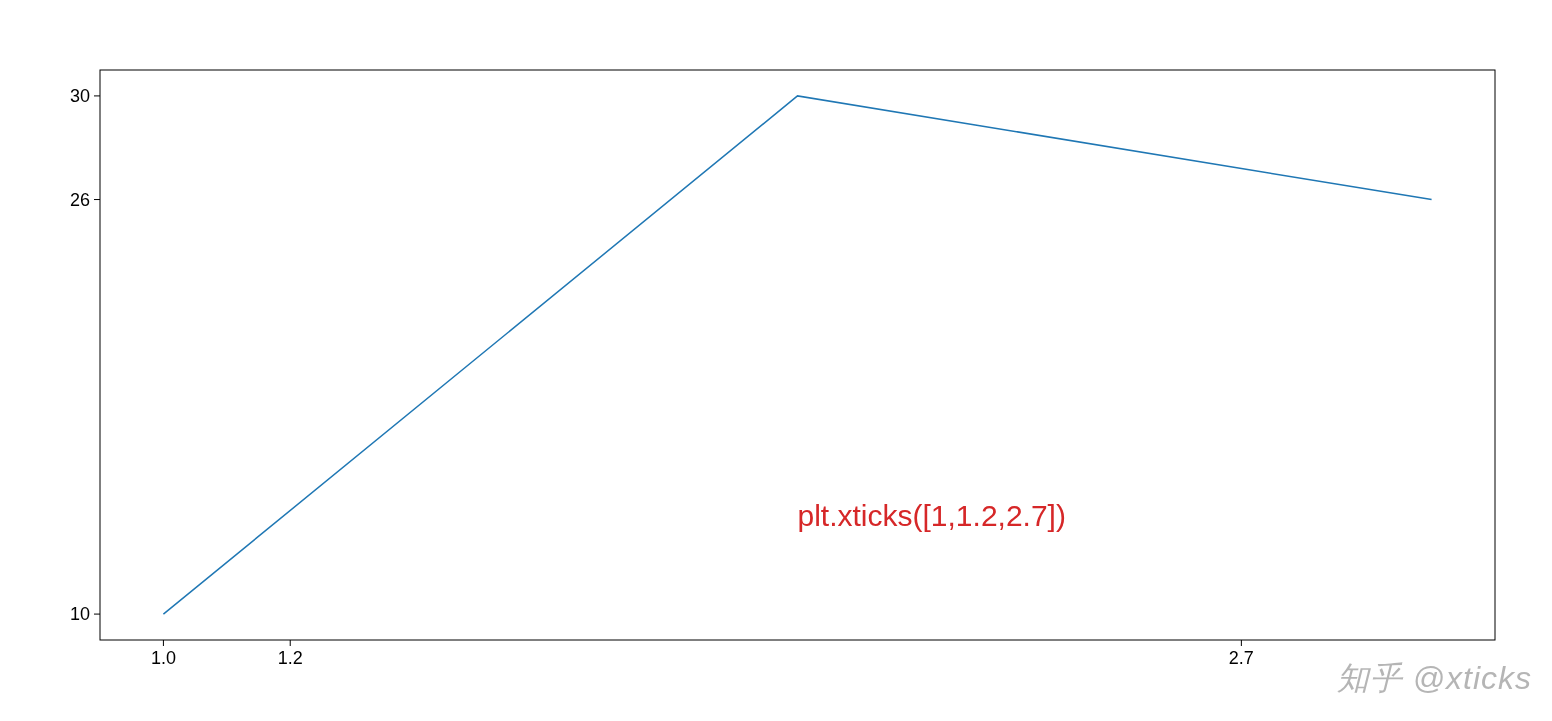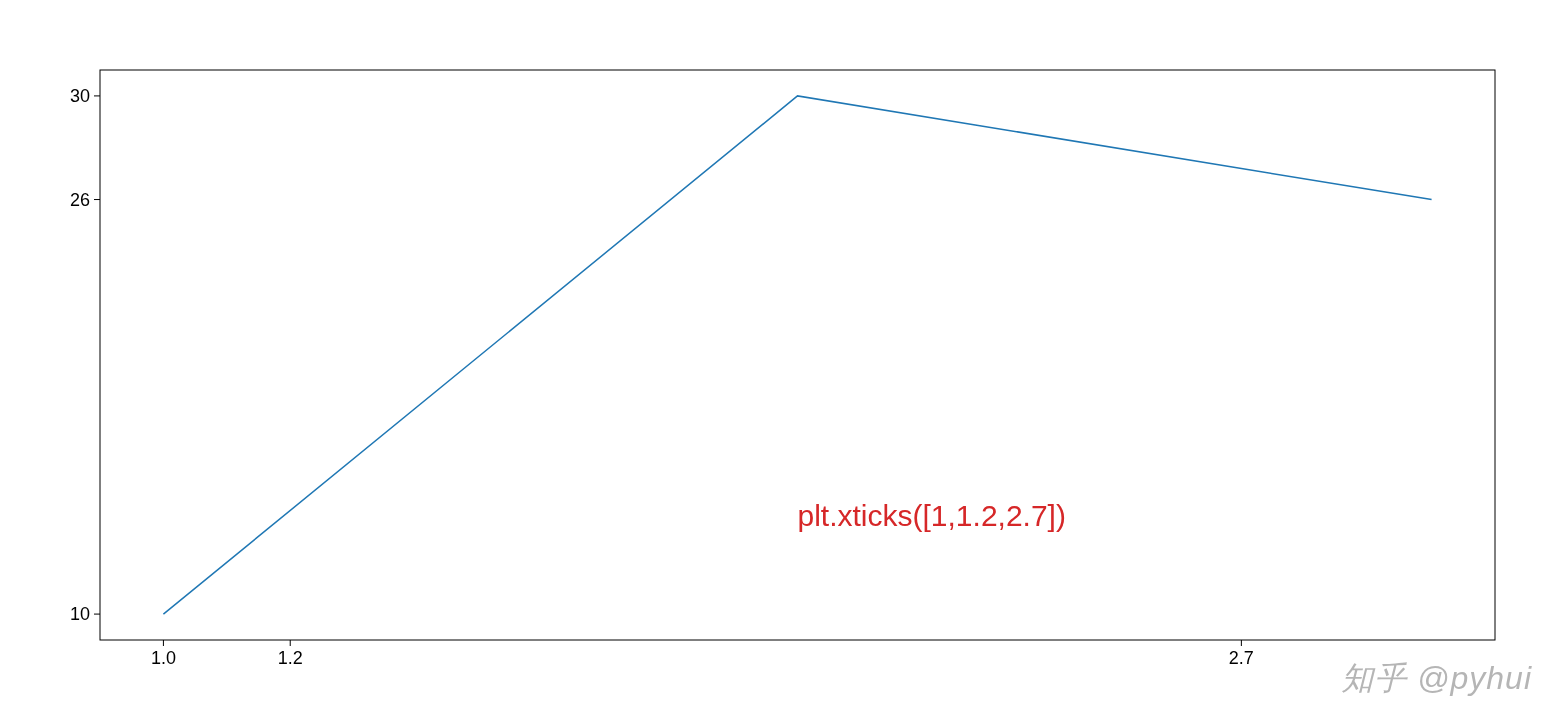--- a/index.html
+++ b/index.html
@@ -93,13 +93,13 @@
         <text x="260.22727272727263" y="634" text-anchor="middle" class="axis-tick-label">1.2</text>
         <text x="1211.3636363636365" y="634" text-anchor="middle" class="axis-tick-label">2.7</text>
       </g>
 
     <polyline id="data-polyline" class="data-line" points="133.41,584.09 767.50,65.91 1401.59,169.55"></polyline>
 
     <text id="annotation-text" class="annotation-text" x="767.5" y="496" text-anchor="start">plt.xticks([1,1.2,2.7])</text>
   </svg>
 </div>
 
-<div class="watermark">知乎 @pyhui</div>
+<div class="watermark">知乎 @xticks</div>
 
 </body></html>

